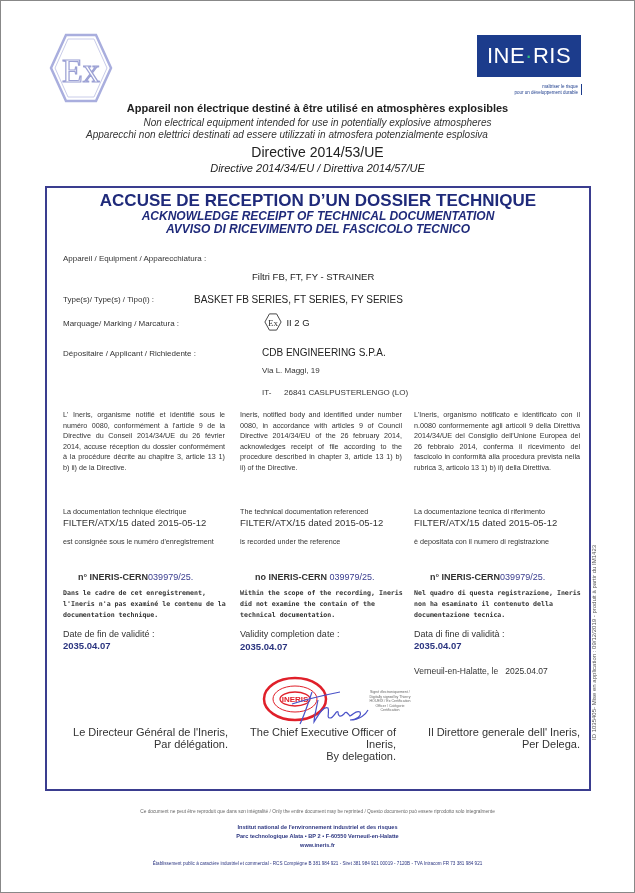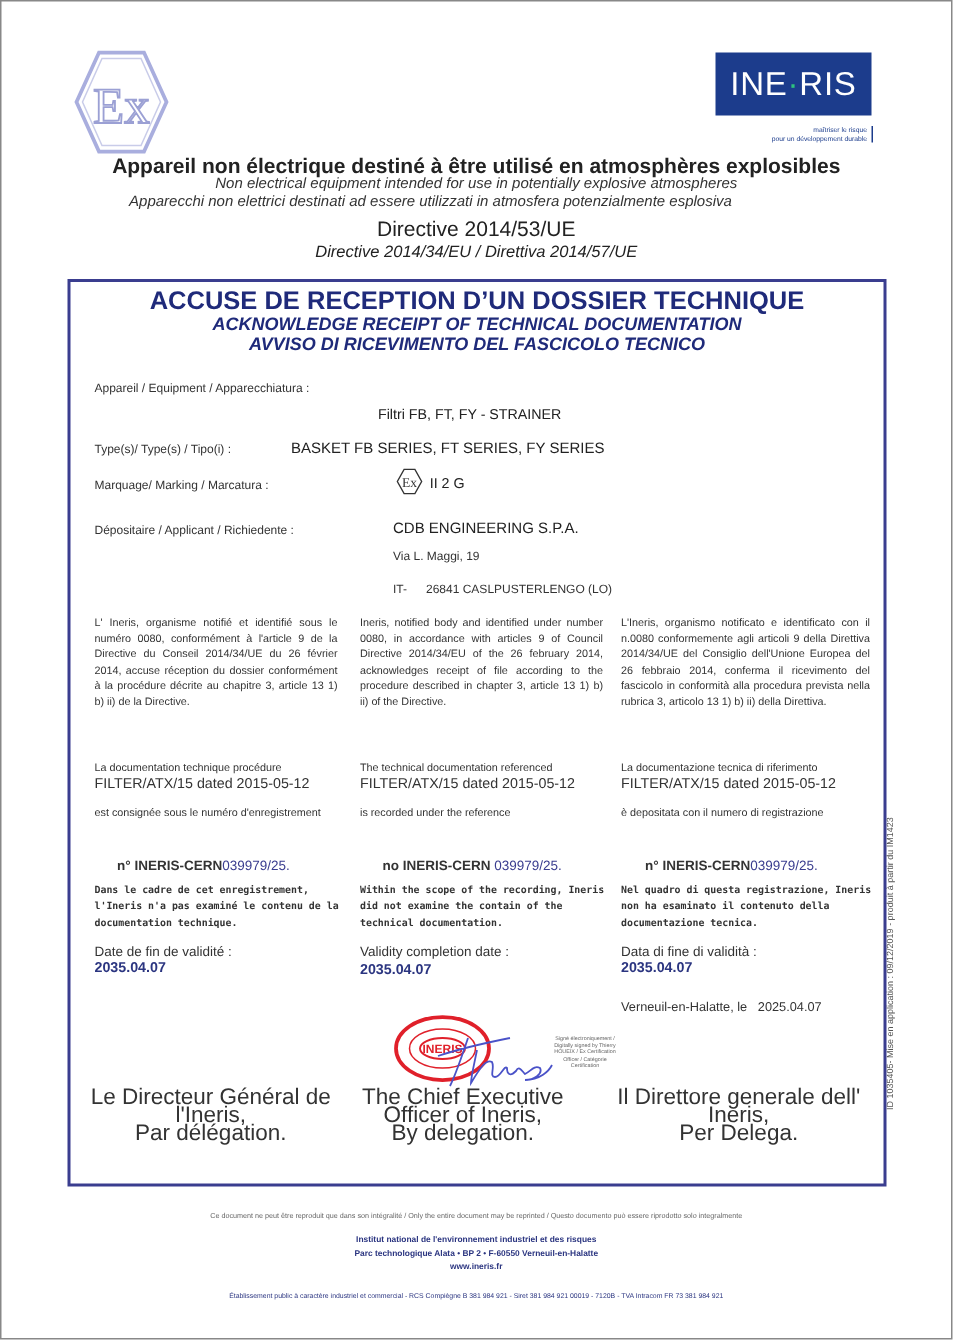--- a/index.html
+++ b/index.html
@@ -7,39 +7,39 @@
          font-family:"Liberation Sans", sans-serif; color:#222; }
   .page-frame { position:absolute; left:0; top:0; width:633px; height:891px; border:1px solid #888; }
   .abs { position:absolute; }
   .ex-logo { left:48px; top:32px; width:66px; height:72px; }
   .ineris-logo { left:477px; top:35px; width:104px; height:42px; background:#1c3c8c; color:#fff;
                  font-family:"Liberation Sans", sans-serif; font-size:22px; font-weight:normal;
                  display:flex; align-items:center; justify-content:center; letter-spacing:0.5px; }
   .ineris-logo .dot { color:#2ec27e; }
   .tagline { left:470px; top:84px; width:108px; text-align:right; font-size:4.5px; color:#1c3c8c; line-height:5.5px;
              border-right:1px solid #1c3c8c; padding-right:3px; }
-  .hdr1 { left:0; width:635px; text-align:center; top:102px; font-size:14px; font-weight:bold; color:#222; }
+  .hdr1 { left:0; width:635px; text-align:center; top:102px; font-size:11px; font-weight:bold; color:#222; }
   .hdr2 { left:0; width:635px; text-align:center; top:117px; font-size:10px; font-style:italic; color:#333; }
   .hdr3 { left:0; width:574px; text-align:center; top:129px; font-size:10px; font-style:italic; color:#333; }
   .dir1 { left:0; width:635px; text-align:center; top:144px; font-size:14px; color:#222; }
   .dir2 { left:0; width:635px; text-align:center; top:162px; font-size:11px; font-style:italic; color:#222; }
   .main-box { left:45px; top:186px; width:542px; height:601px; border:2px solid #3a3d8f; border-left-width:2px; }
   .title1 { left:45px; width:546px; text-align:center; top:191px; font-size:17px; font-weight:bold; color:#1f2a7a; }
   .title2 { left:45px; width:546px; text-align:center; top:209px; font-size:12px; font-weight:bold; font-style:italic; color:#1f2a7a; }
   .title3 { left:45px; width:546px; text-align:center; top:222px; font-size:12px; font-weight:bold; font-style:italic; color:#1f2a7a; }
   .lbl { font-size:8px; color:#333; }
   .val { font-size:9.5px; color:#222; }
   .col { font-size:7.2px; color:#333; line-height:10.6px; text-align:justify; width:162px; }
   .ref { font-size:9.5px; color:#333; }
   .regnum { font-size:9px; font-weight:bold; color:#333; }
   .regnum .hl { color:#3a3d8f; font-weight:normal; }
   .mono { font-family:"DejaVu Sans Mono", monospace; font-size:6.6px; font-weight:bold; color:#333; line-height:11px; width:165px; }
   .date-lbl { font-size:9px; color:#333; }
   .date-val { font-size:9.5px; font-weight:bold; color:#2b3580; }
-  .sig-text { font-size:15px; color:#333; text-align:center; width:175px; line-height:12px; }
+  .sig-text { font-size:11px; color:#333; text-align:right; width:175px; line-height:12px; }
   .vertical { left:591px; top:740px; transform-origin:left top; transform:rotate(-90deg); font-size:6px; color:#555; white-space:nowrap; }
   .foot1 { left:0; width:635px; text-align:center; top:809px; font-size:4.8px; color:#666; }
   .foot2 { left:0; width:635px; text-align:center; top:823px; font-size:5.6px; font-weight:bold; color:#2b3580; line-height:9px; }
   .foot3 { left:0; width:635px; text-align:center; top:861px; font-size:4.6px; color:#2b3580; }
   .small-ex { display:inline-block; width:18px; height:18px; vertical-align:middle; }
 </style>
 </head>
 <body>
 
 <div class="page-frame"></div>
@@ -84,21 +84,21 @@
   </svg>
   <span class="val">II 2 G</span>
 </div>
 <div class="abs lbl" style="left:63px;top:349px;">Dépositaire / Applicant / Richiedente :</div>
 <div class="abs val" style="left:262px;top:347px;font-size:10px;">CDB ENGINEERING S.P.A.</div>
 <div class="abs lbl" style="left:262px;top:366px;">Via L. Maggi, 19</div>
 <div class="abs lbl" style="left:262px;top:388px;">IT-</div>
 <div class="abs lbl" style="left:284px;top:388px;">26841 CASLPUSTERLENGO (LO)</div>
 
 <div class="abs col" style="left:63px;top:410px;">L' Ineris, organisme notifié et identifié sous le numéro 0080, conformément à l'article 9 de la Directive du Conseil 2014/34/UE du 26 février 2014, accuse réception du dossier conformément à la procédure décrite au chapitre 3, article 13 1) b) ii) de la Directive.</div>
-<div class="abs lbl" style="left:63px;top:507px;font-size:7.2px;">La documentation technique procédure</div>
+<div class="abs lbl" style="left:63px;top:507px;font-size:7.2px;">La documentation technique électrique</div>
 <div class="abs ref" style="left:63px;top:517px;">FILTER/ATX/15 dated 2015-05-12</div>
 <div class="abs col" style="left:63px;top:537px;">est consignée sous le numéro d'enregistrement</div>
 <div class="abs regnum" style="left:78px;top:572px;"><span>n° INERIS-CERN</span><span class="hl">039979/25.</span></div>
 <div class="abs mono" style="left:63px;top:588px;">Dans le cadre de cet enregistrement, l'Ineris n'a pas examiné le contenu de la documentation technique.</div>
 <div class="abs date-lbl" style="left:63px;top:629px;">Date de fin de validité :</div>
 <div class="abs date-val" style="left:63px;top:640px;">2035.04.07</div>
 <div class="abs sig-text" style="left:53px;top:726px;">
   <div>Le Directeur Général de l'Ineris,</div>
   <div>Par délégation.</div>
 </div>

